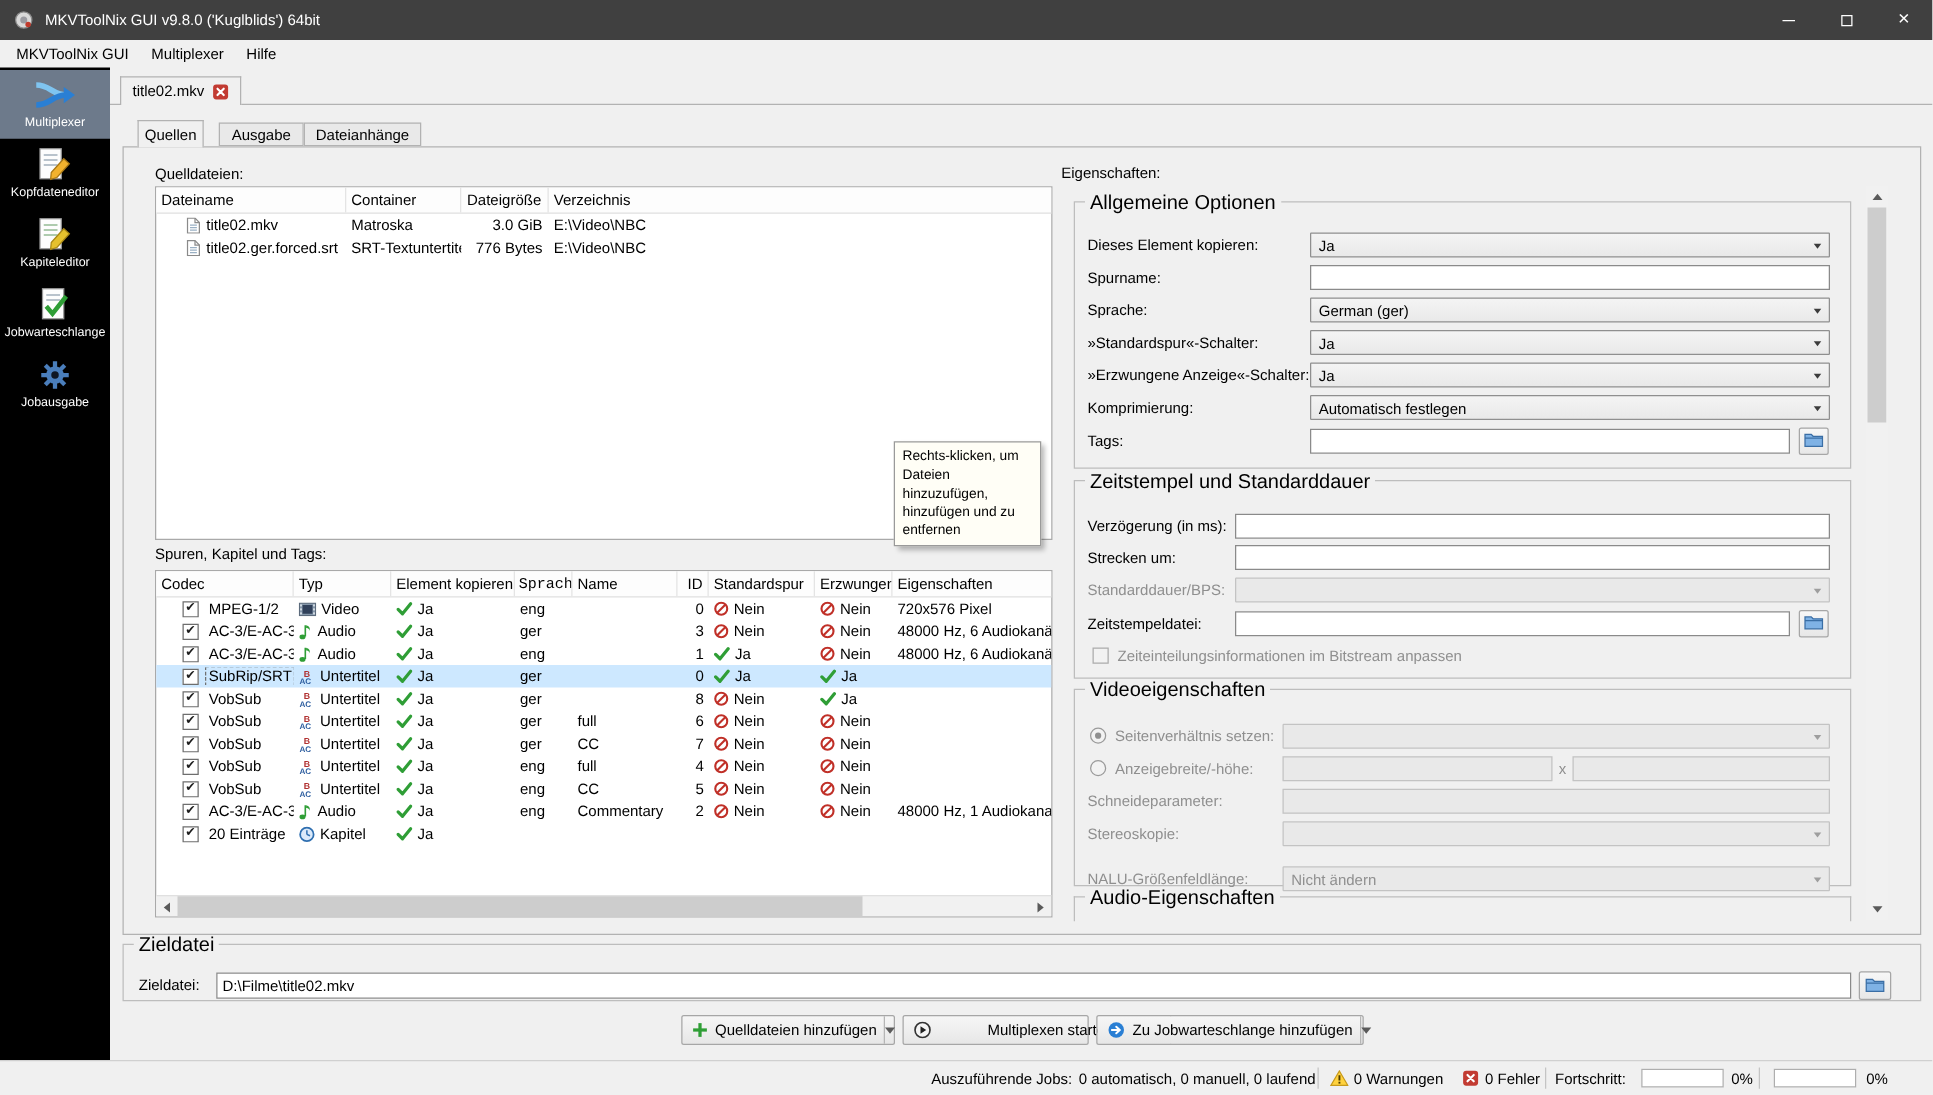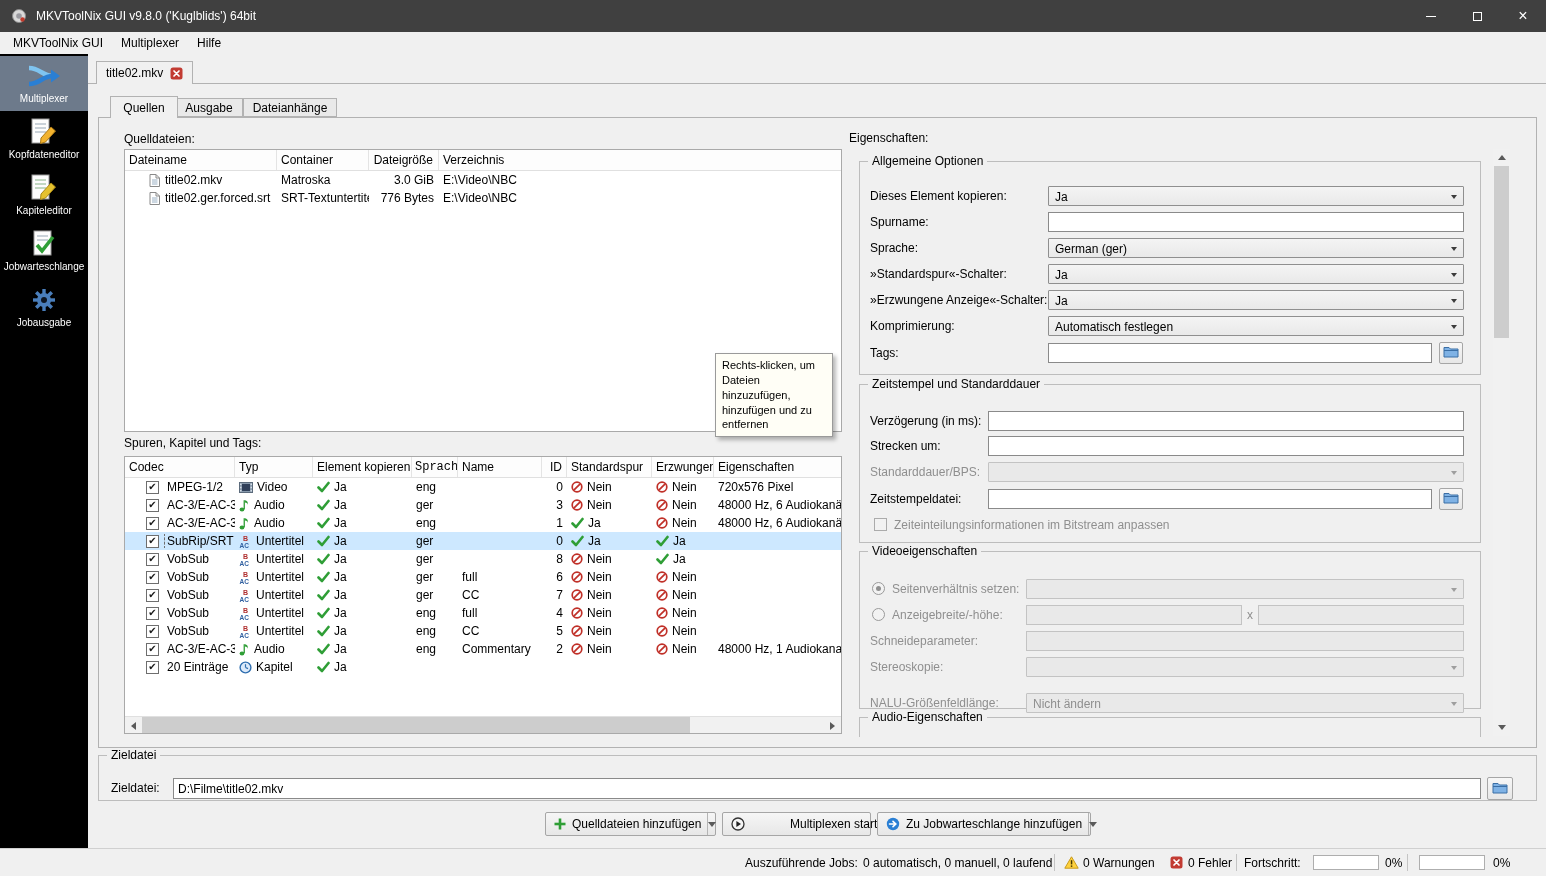--- a/index.html
+++ b/index.html
@@ -72,21 +72,21 @@
   .vscroll{position:absolute;left:1394px;top:31px;width:17px;height:587px;background:#f1f1f1;}
   .vs-arrow{position:absolute;left:0;width:17px;height:17px;display:flex;align-items:center;justify-content:center;}
   .vs-thumb{position:absolute;left:1px;top:17px;width:15px;height:172px;background:#cdcdcd;}
   .tri-up{width:0;height:0;border-left:4px solid transparent;border-right:4px solid transparent;border-bottom:5px solid #5a5a5a;}
   .tri-down{width:0;height:0;border-left:4px solid transparent;border-right:4px solid transparent;border-top:5px solid #5a5a5a;}
   .tri-left{width:0;height:0;border-top:4px solid transparent;border-bottom:4px solid transparent;border-right:5px solid #5a5a5a;}
   .tri-right{width:0;height:0;border-top:4px solid transparent;border-bottom:4px solid transparent;border-left:5px solid #5a5a5a;}
 
   
   .gbox{position:absolute;border:1px solid #bdbdbd;}
-  .gtitle{position:absolute;top:-8px;left:8px;background:#f0f0f0;padding:0 4px;font-size:12px;white-space:nowrap;}
+  .gtitle{position:absolute;top:-8px;left:8px;background:#f0f0f0;padding:0 4px;font-size:16px;white-space:nowrap;}
   .prow{position:absolute;left:0;width:100%;height:20px;}
   .plabel{position:absolute;left:10px;top:3px;white-space:nowrap;}
   .grey{color:#8f8f8f;}
   .combo,.dcombo{position:absolute;top:0;height:20px;border-radius:1px;}
   .combo{background:linear-gradient(#f4f4f4,#e9e9e9);border:1px solid #8f8f8f;}
   .dcombo{background:#e9e9e9;border:1px solid #c3c3c3;}
   .cval{position:absolute;left:6px;top:3px;white-space:nowrap;}
   .dcombo .cval{color:#8f8f8f;}
   .carrow{position:absolute;right:6px;top:8px;width:0;height:0;border-left:3.5px solid transparent;border-right:3.5px solid transparent;border-top:4px solid #3c3c3c;}
   .dcombo .carrow{border-top-color:#9e9e9e;}
@@ -214,21 +214,21 @@
     <div class="doc-tab">
       <span>title02.mkv</span>
       <span class="tab-close">
           <svg width="13" height="13" viewBox="0 0 13 13">
             <rect x="0.5" y="0.5" width="12" height="12" rx="2.5" fill="#c23b32"></rect>
             <path d="M4 4 L9 9 M9 4 L4 9" stroke="#fff" stroke-width="1.7" stroke-linecap="round"></path>
           </svg>
         </span>
     </div>
 
-    <div class="subtab active" style="left:22px;width:68px;">
+    <div class="subtab active" style="left:22px;width:53px;">
         <span>Quellen</span>
       </div>
     <div class="subtab inactive" style="left:87px;width:68px;">
         <span>Ausgabe</span>
       </div>
     <div class="subtab inactive" style="left:155px;width:94px;">
         <span>Dateianhänge</span>
       </div>
 
     <div class="frame">

